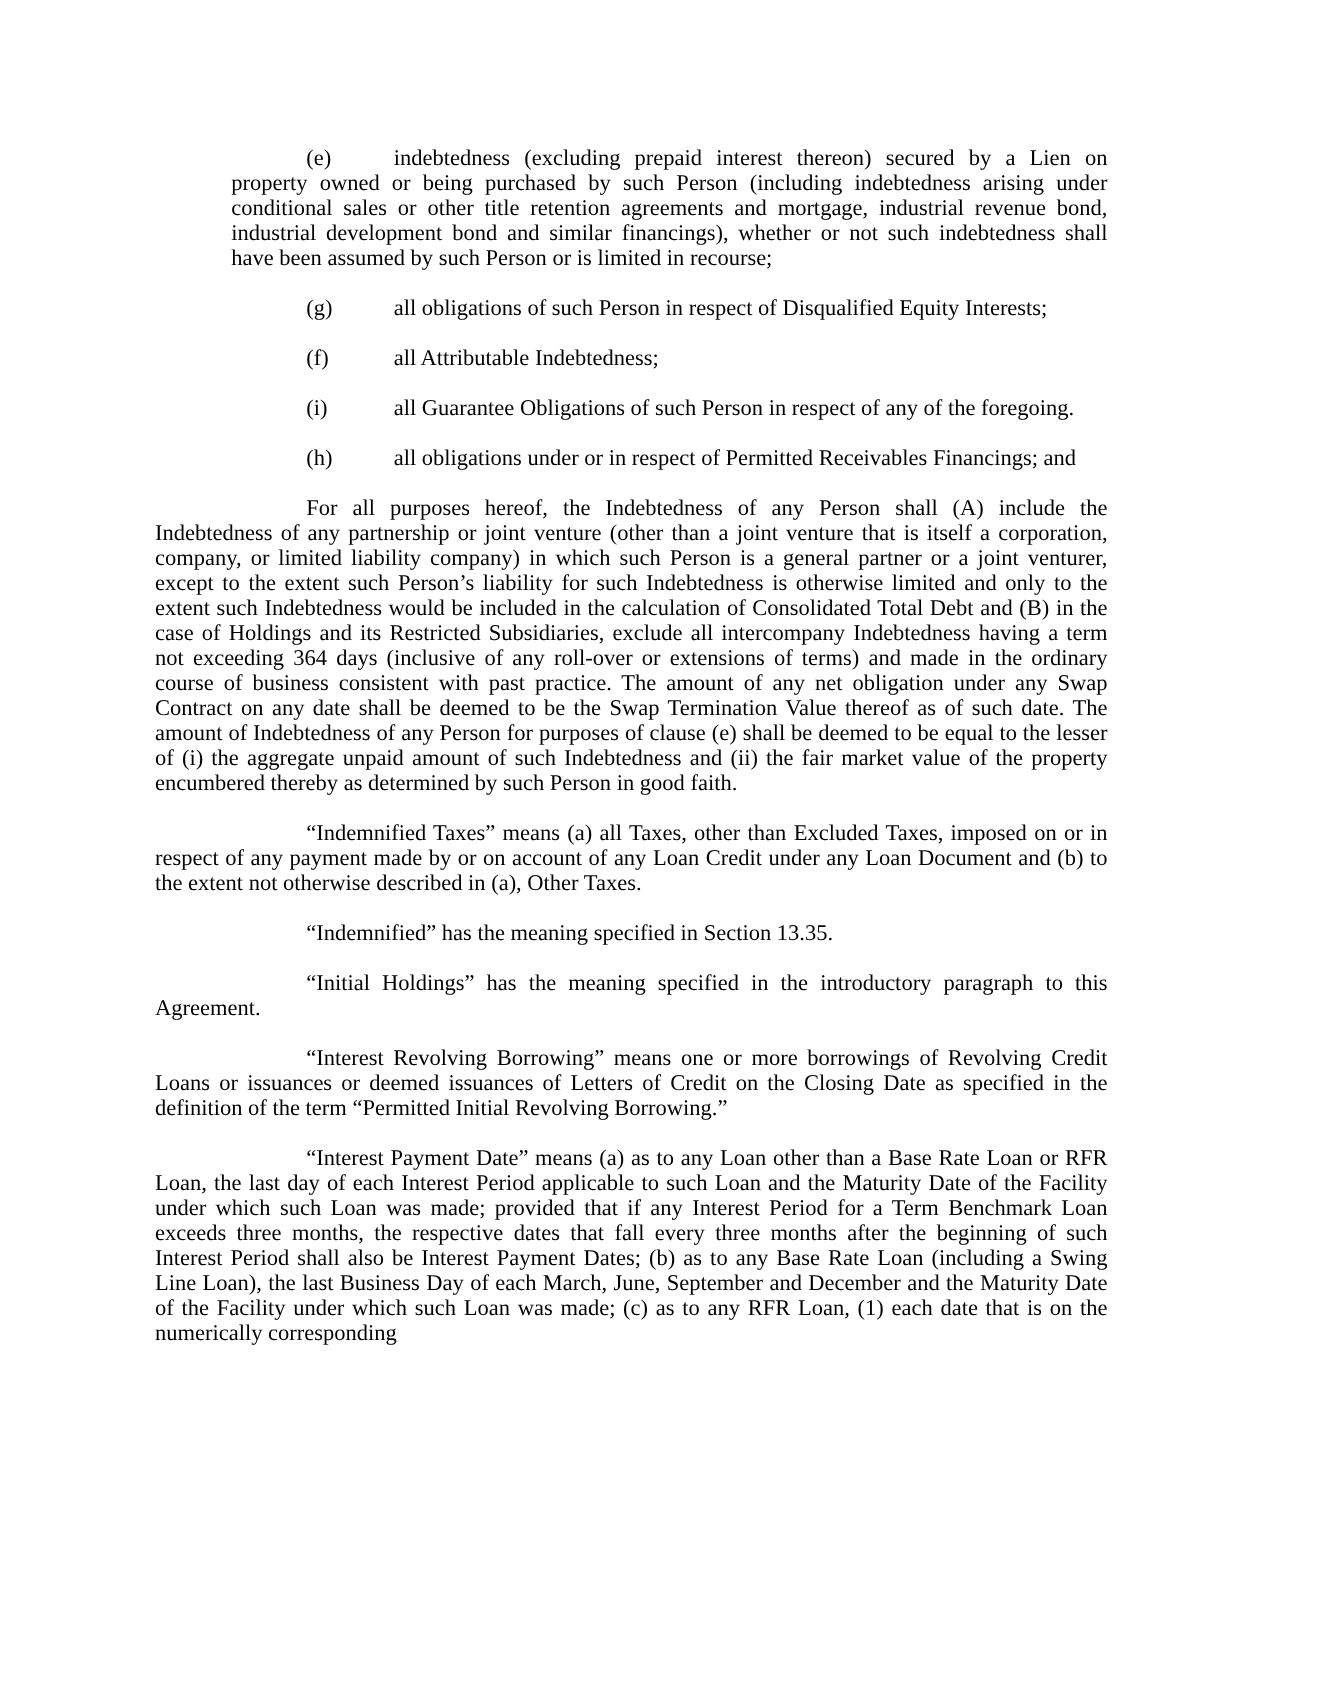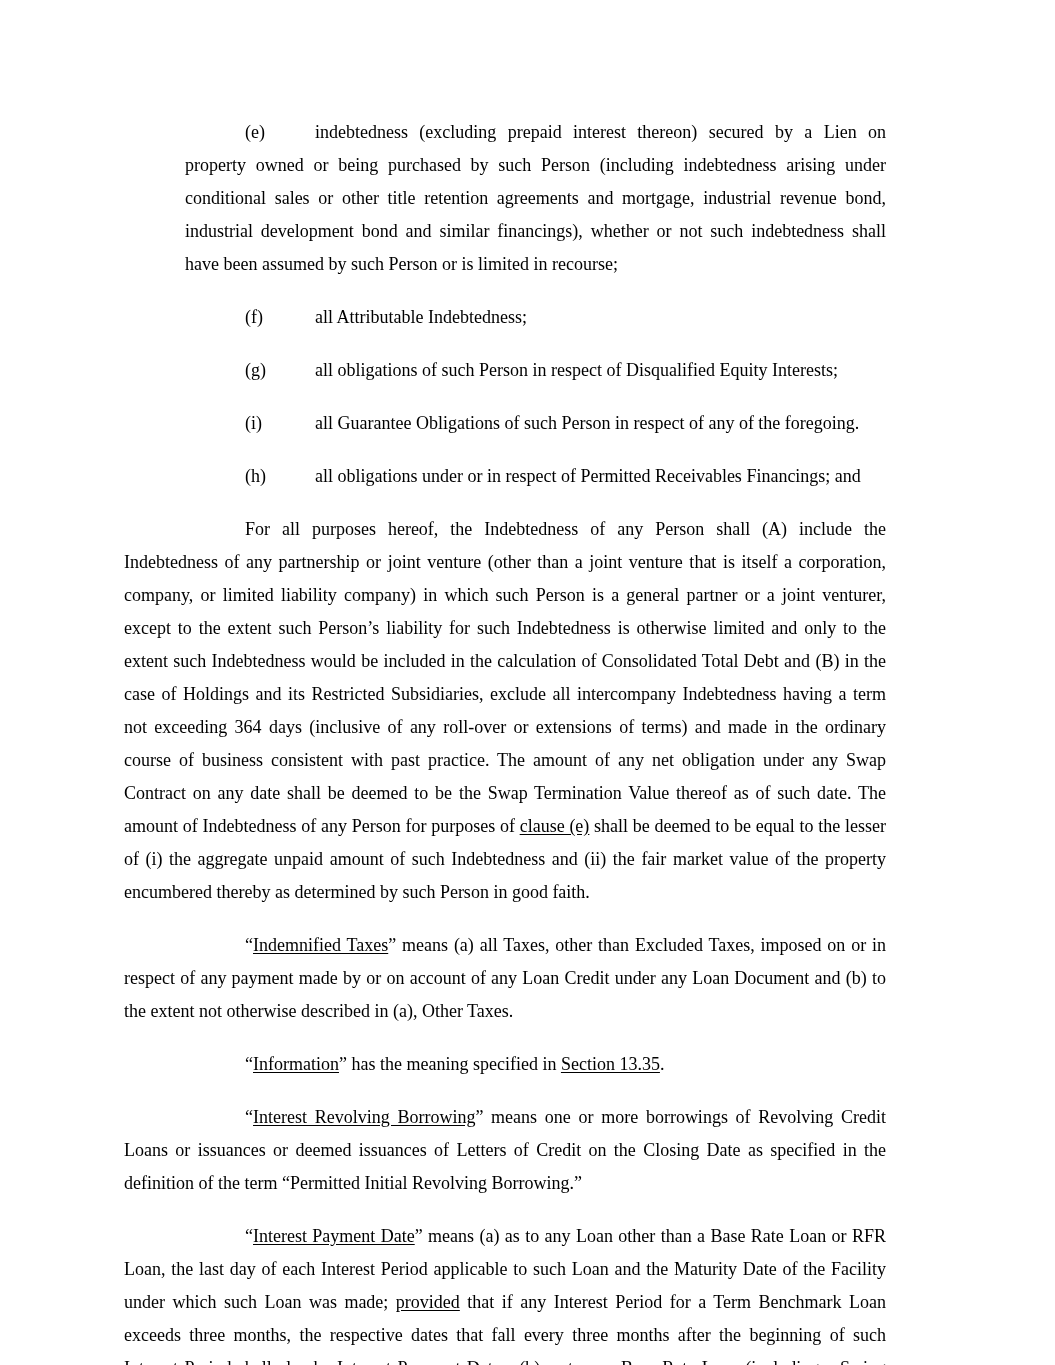--- a/index.html
+++ b/index.html
@@ -6,65 +6,65 @@
   .page{
     position:relative;
     width:1010px;
     height:1365px;
     background:#ffffff;
     box-sizing:border-box;
     padding:116px 124px 0 124px;
     overflow:hidden;
     font-family:"Liberation Serif","DejaVu Serif",serif;
     font-size:18px;
-    line-height:33px;
+    line-height:20px;
     color:#000000;
   }
   .page p{
     margin:0 0 20px 0;
     text-align:justify;
   }
   p.body{
     text-indent:121px;
   }
   p.clause{
     margin-left:61px;
     text-indent:60px;
   }
   .clabel{
     display:inline-block;
     width:70px;
     text-indent:0;
   }
   .u{
-    text-decoration:underline;
     text-underline-offset:2px;
   }
 </style>
 </head>
 <body>
 
 <div class="page">
 
   <p class="clause"><span class="clabel">(e)</span><span><span>indebtedness (excluding prepaid interest thereon) secured by a Lien on property owned or being purchased by such Person (including indebtedness arising under conditional sales or other title retention agreements and mortgage, industrial revenue bond, industrial development bond and similar financings), whether or not such indebtedness shall have been assumed by such Person or is limited in recourse;</span></span></p>
 
+  <p class="clause"><span class="clabel">(g)</span><span><span>all obligations of such Person in respect of Disqualified Equity Interests;</span></span></p>
+
   <p class="clause"><span class="clabel">(f)</span><span><span>all Attributable Indebtedness;</span></span></p>
-
-  <p class="clause"><span class="clabel">(g)</span><span><span>all obligations of such Person in respect of Disqualified Equity Interests;</span></span></p>
 
   <p class="clause"><span class="clabel">(i)</span><span><span>all Guarantee Obligations of such Person in respect of any of the foregoing.</span></span></p>
 
   <p class="clause"><span class="clabel">(h)</span><span><span>all obligations under or in respect of Permitted Receivables Financings; and</span></span></p>
 
   <p class="body"><span><span>For all purposes hereof, the Indebtedness of any Person shall (A) include the Indebtedness of any partnership or joint venture (other than a joint venture that is itself a corporation, company, or limited liability company) in which such Person is a general partner or a joint venturer, except to the extent such Person’s liability for such Indebtedness is otherwise limited and only to the extent such Indebtedness would be included in the calculation of Consolidated Total Debt and (B) in the case of Holdings and its Restricted Subsidiaries, exclude all intercompany Indebtedness having a term not exceeding 364 days (inclusive of any roll-over or extensions of terms) and made in the ordinary course of business consistent with past practice.  The amount of any net obligation under any Swap Contract on any date shall be deemed to be the Swap Termination Value thereof as of such date.  The amount of Indebtedness of any Person for purposes of </span><span class="u">clause (e)</span><span> shall be deemed to be equal to the lesser of (i) the aggregate unpaid amount of such Indebtedness and (ii) the fair market value of the property encumbered thereby as determined by such Person in good faith.</span></span></p>
 
 
   <p class="body"><span><span>“</span><span class="u">Indemnified Taxes</span><span>” means (a) all Taxes, other than Excluded Taxes, imposed on or in respect of any payment made by or on account of any Loan Credit under any Loan Document and (b) to the extent not otherwise described in (a), Other Taxes.</span></span></p>
 
 
-  <p class="body"><span><span>“</span><span class="u">Information</span><span>” has the meaning specified in </span><span class="u">Section 13.35</span><span>.</span></span></p>
+  <p class="body"><span><span>“</span><span class="u">Indemnified</span><span>” has the meaning specified in </span><span class="u">Section 13.35</span><span>.</span></span></p>
 
+  <p class="body"><span><span>“</span><span class="u">Initial Holdings</span><span>” has the meaning specified in the introductory paragraph to this Agreement.</span></span></p>
 
   <p class="body"><span><span>“</span><span class="u">Interest Revolving Borrowing</span><span>” means one or more borrowings of Revolving Credit Loans or issuances or deemed issuances of Letters of Credit on the Closing Date as specified in the definition of the term “Permitted Initial Revolving Borrowing.”</span></span></p>
 
   <p class="body"><span><span>“</span><span class="u">Interest Payment Date</span><span>” means (a) as to any Loan other than a Base Rate Loan or RFR Loan, the last day of each Interest Period applicable to such Loan and the Maturity Date of the Facility under which such Loan was made; </span><span class="u">provided</span><span> that if any Interest Period for a Term Benchmark Loan exceeds three months, the respective dates that fall every three months after the beginning of such Interest Period shall also be Interest Payment Dates; (b) as to any Base Rate Loan (including a Swing Line Loan), the last Business Day of each March, June, September and December and the Maturity Date of the Facility under which such Loan was made; (c) as to any RFR Loan, (1) each date that is on the numerically corresponding</span></span></p>
 
 </div>
 
 </body></html>

